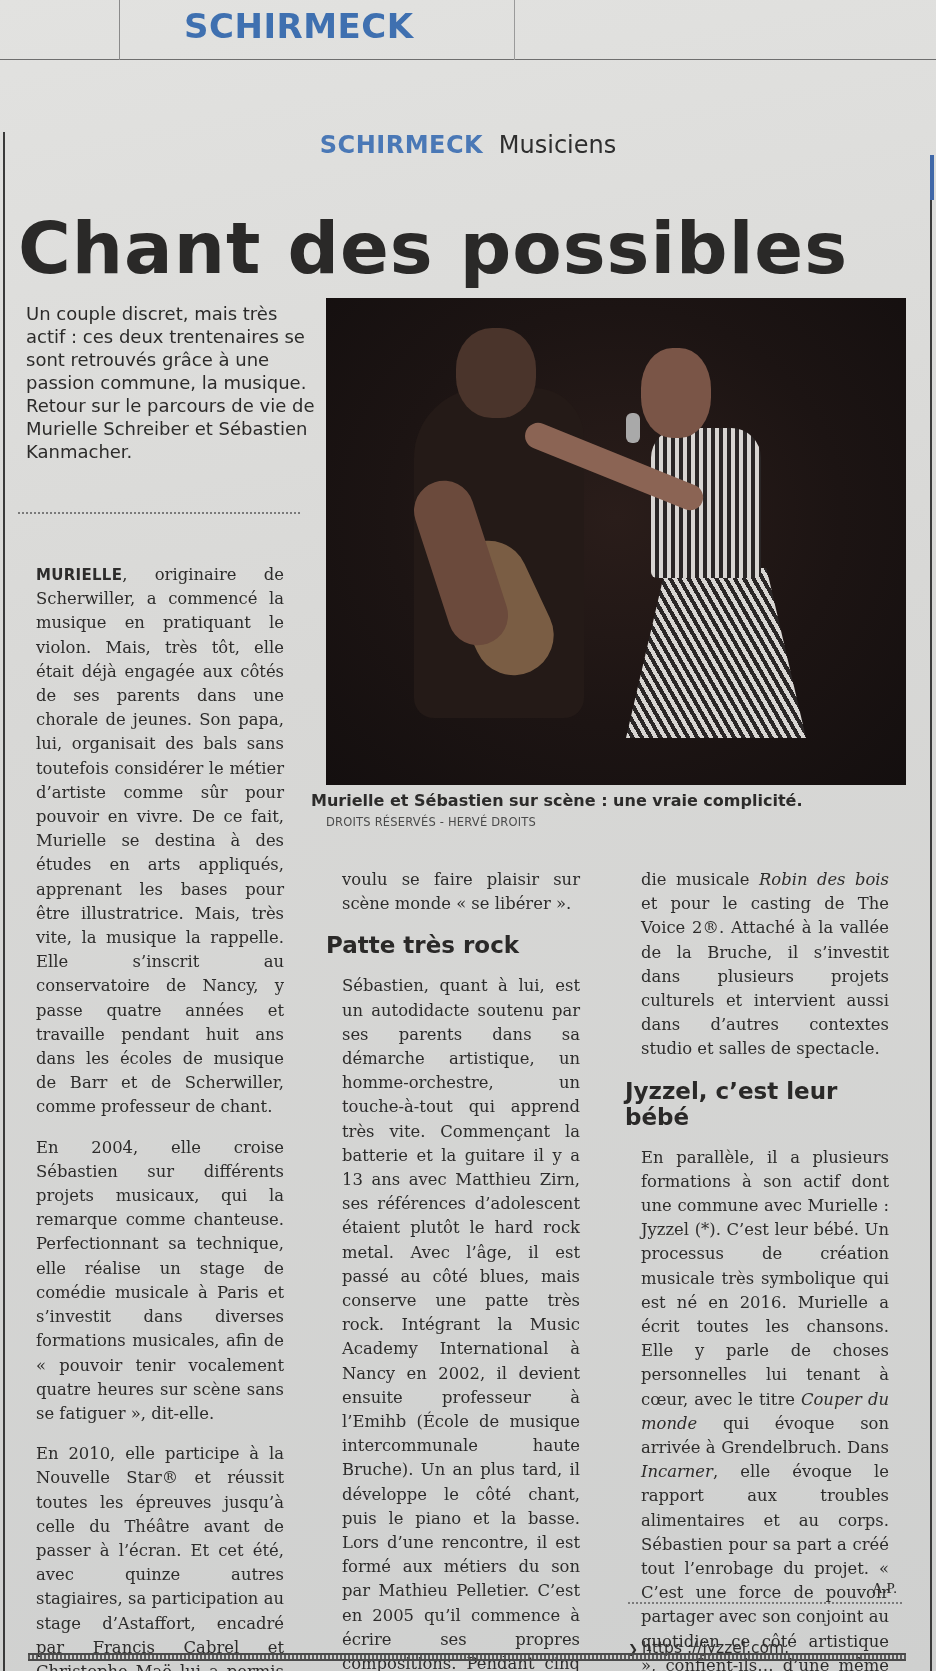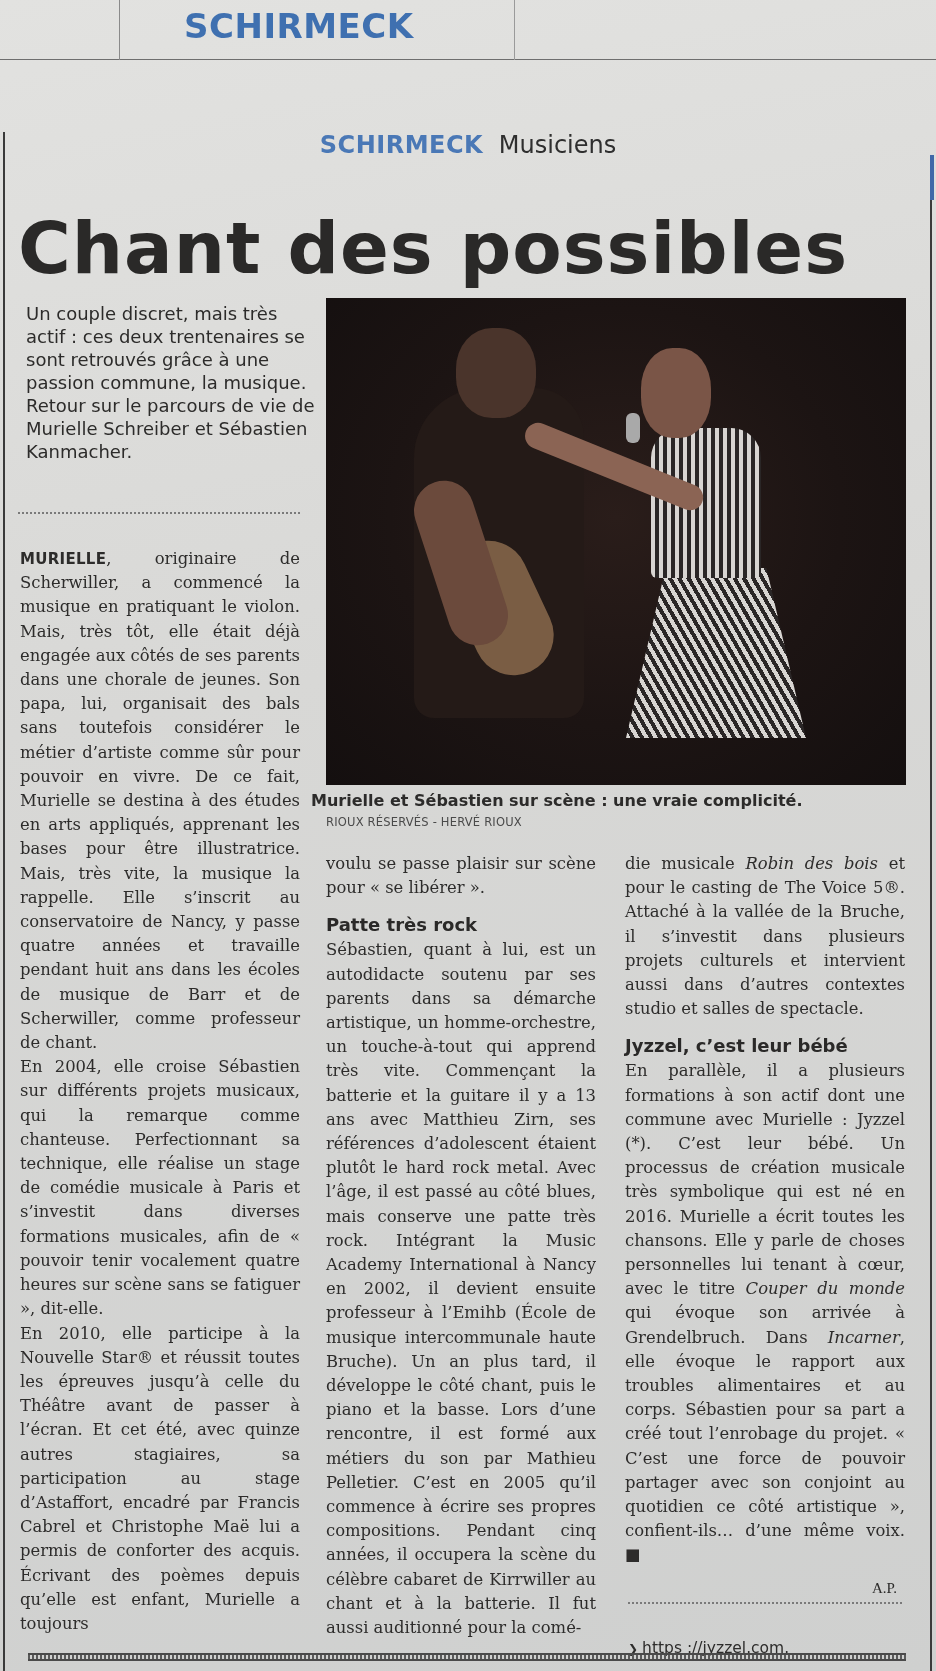--- a/index.html
+++ b/index.html
@@ -49,27 +49,27 @@
     height: 0;
   }
   .chapo-sep { position: absolute; left: 18px; top: 512px; width: 282px; }
 
   .col {
     position: absolute;
     font-size: 16.4px; line-height: 24.2px; color: #2d2c2b;
     text-align: justify; hyphens: manual;
     font-family: "DejaVu Serif", serif;
   }
-  .col p { margin: 0; }
+  .col p { margin: 16px; }
   .col1 { left: 20px; top: 547px; width: 280px; }
   .col2 { left: 326px; top: 852px; width: 270px; }
   .col3 { left: 625px; top: 852px; width: 280px; }
   .lead { font-family: "DejaVu Sans", sans-serif; font-weight: bold; letter-spacing: 0.3px; font-size: 15px; }
   .subhead {
-    font-family: "DejaVu Sans", sans-serif; font-weight: bold; font-size: 18px;
+    font-family: "DejaVu Sans", sans-serif; font-weight: bold; font-size: 23px;
     line-height: 26px; margin-top: 12px; color: #2a2928; text-align: left;
   }
   .col em { font-style: italic; }
 
   .photo {
     position: absolute; left: 326px; top: 298px; width: 580px; height: 487px;
     background: radial-gradient(ellipse at 50% 45%, #2a1d1a 0%, #1c1413 55%, #140f0f 100%);
     overflow: hidden;
   }
   .photo .man-body { position: absolute; left: 88px; top: 90px; width: 170px; height: 330px; background: #241a17; border-radius: 70px 50px 20px 20px; }
@@ -138,36 +138,36 @@
   <div class="man-head"></div>
   <div class="guitar"></div>
   <div class="man-arm"></div>
   <div class="dress-skirt"></div>
   <div class="dress-top"></div>
   <div class="woman-head"></div>
   <div class="woman-arm"></div>
   <div class="mic"></div>
 </div>
 <div class="caption">Murielle et Sébastien sur scène : une vraie complicité.</div>
-<div class="credit">RIOUX RÉSERVÉS - HERVÉ RIOUX</div>
+<div class="credit">DROITS RÉSERVÉS - HERVÉ DROITS</div>
 
 <div class="col col1">
   <p><span class="lead">MURIELLE</span><span>, originaire de Scherwiller, a commencé la musique en pratiquant le violon. Mais, très tôt, elle était déjà engagée aux côtés de ses parents dans une chorale de jeunes. Son papa, lui, organisait des bals sans toutefois considérer le métier d’artiste comme sûr pour pouvoir en vivre. De ce fait, Murielle se destina à des études en arts appliqués, apprenant les bases pour être illustratrice. Mais, très vite, la musique la rappelle. Elle s’inscrit au conservatoire de Nancy, y passe quatre années et travaille pendant huit ans dans les écoles de musique de Barr et de Scherwiller, comme professeur de chant.</span></p>
   <p>En 2004, elle croise Sébastien sur différents projets musicaux, qui la remarque comme chanteuse. Perfectionnant sa technique, elle réalise un stage de comédie musicale à Paris et s’investit dans diverses formations musicales, afin de « pouvoir tenir vocalement quatre heures sur scène sans se fatiguer », dit-elle.</p>
   <p>En 2010, elle participe à la Nouvelle Star® et réussit toutes les épreuves jusqu’à celle du Théâtre avant de passer à l’écran. Et cet été, avec quinze autres stagiaires, sa participation au stage d’Astaffort, encadré par Francis Cabrel et Christophe Maë lui a permis de conforter des acquis. Écrivant des poèmes depuis qu’elle est enfant, Murielle a toujours</p>
 </div>
 
 <div class="col col2">
-  <p>voulu se passe plaisir sur scène pour « se libérer ».</p>
+  <p>voulu se faire plaisir sur scène monde « se libérer ».</p>
   <div class="subhead">Patte très rock</div>
   <p>Sébastien, quant à lui, est un autodidacte soutenu par ses parents dans sa démarche artistique, un homme-orchestre, un touche-à-tout qui apprend très vite. Commençant la batterie et la guitare il y a 13 ans avec Matthieu Zirn, ses références d’adolescent étaient plutôt le hard rock metal. Avec l’âge, il est passé au côté blues, mais conserve une patte très rock. Intégrant la Music Academy International à Nancy en 2002, il devient ensuite professeur à l’Emihb (École de musique intercommunale haute Bruche). Un an plus tard, il développe le côté chant, puis le piano et la basse. Lors d’une rencontre, il est formé aux métiers du son par Mathieu Pelletier. C’est en 2005 qu’il commence à écrire ses propres compositions. Pendant cinq années, il occupera la scène du célèbre cabaret de Kirrwiller au chant et à la batterie. Il fut aussi auditionné pour la comé-</p>
 </div>
 
 <div class="col col3">
-  <p><span>die musicale </span><em>Robin des bois</em><span> et pour le casting de The Voice 5®. Attaché à la vallée de la Bruche, il s’investit dans plusieurs projets culturels et intervient aussi dans d’autres contextes studio et salles de spectacle.</span></p>
+  <p><span>die musicale </span><em>Robin des bois</em><span> et pour le casting de The Voice 2®. Attaché à la vallée de la Bruche, il s’investit dans plusieurs projets culturels et intervient aussi dans d’autres contextes studio et salles de spectacle.</span></p>
   <div class="subhead">Jyzzel, c’est leur bébé</div>
   <p><span>En parallèle, il a plusieurs formations à son actif dont une commune avec Murielle : Jyzzel (*). C’est leur bébé. Un processus de création musicale très symbolique qui est né en 2016. Murielle a écrit toutes les chansons. Elle y parle de choses personnelles lui tenant à cœur, avec le titre </span><em>Couper du monde</em><span> qui évoque son arrivée à Grendelbruch. Dans </span><em>Incarner</em><span>, elle évoque le rapport aux troubles alimentaires et au corps. Sébastien pour sa part a créé tout l’enrobage du projet. « C’est une force de pouvoir partager avec son conjoint au quotidien ce côté artistique », confient-ils… d’une même voix.</span><span> ■</span></p>
 </div>
 
 <div class="signature">A.P.</div>
 <div class="dotted sig-sep"></div>
 <div class="link-row">
   <span class="arrow">❯</span><span>https ://jyzzel.com.</span>
 </div>
 

